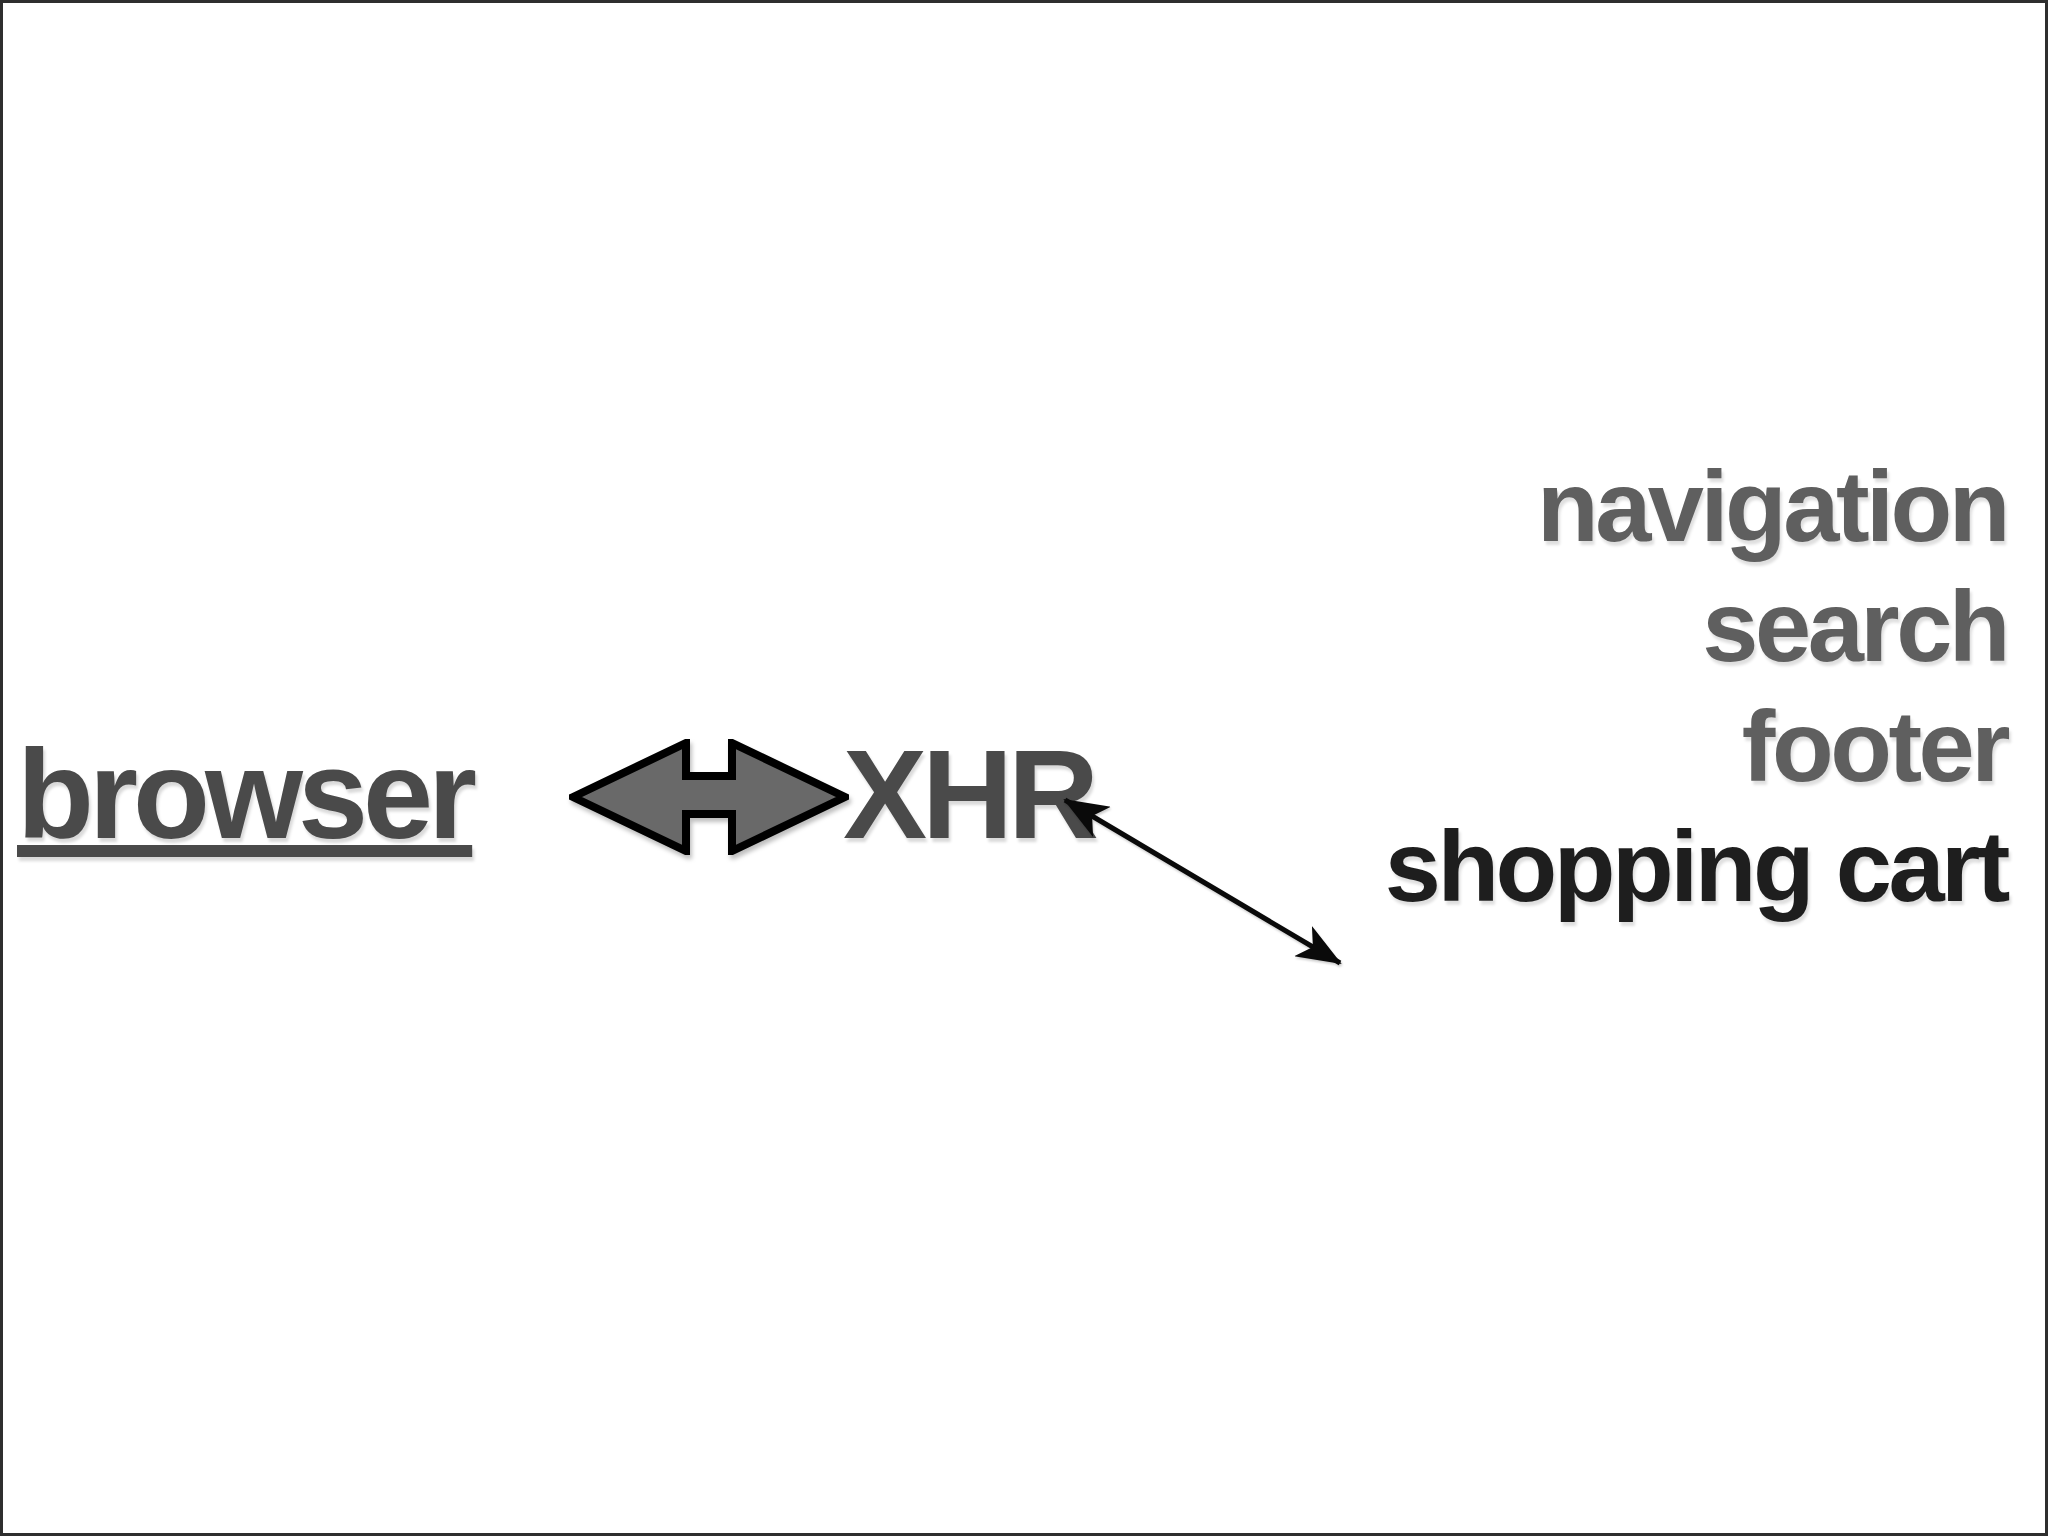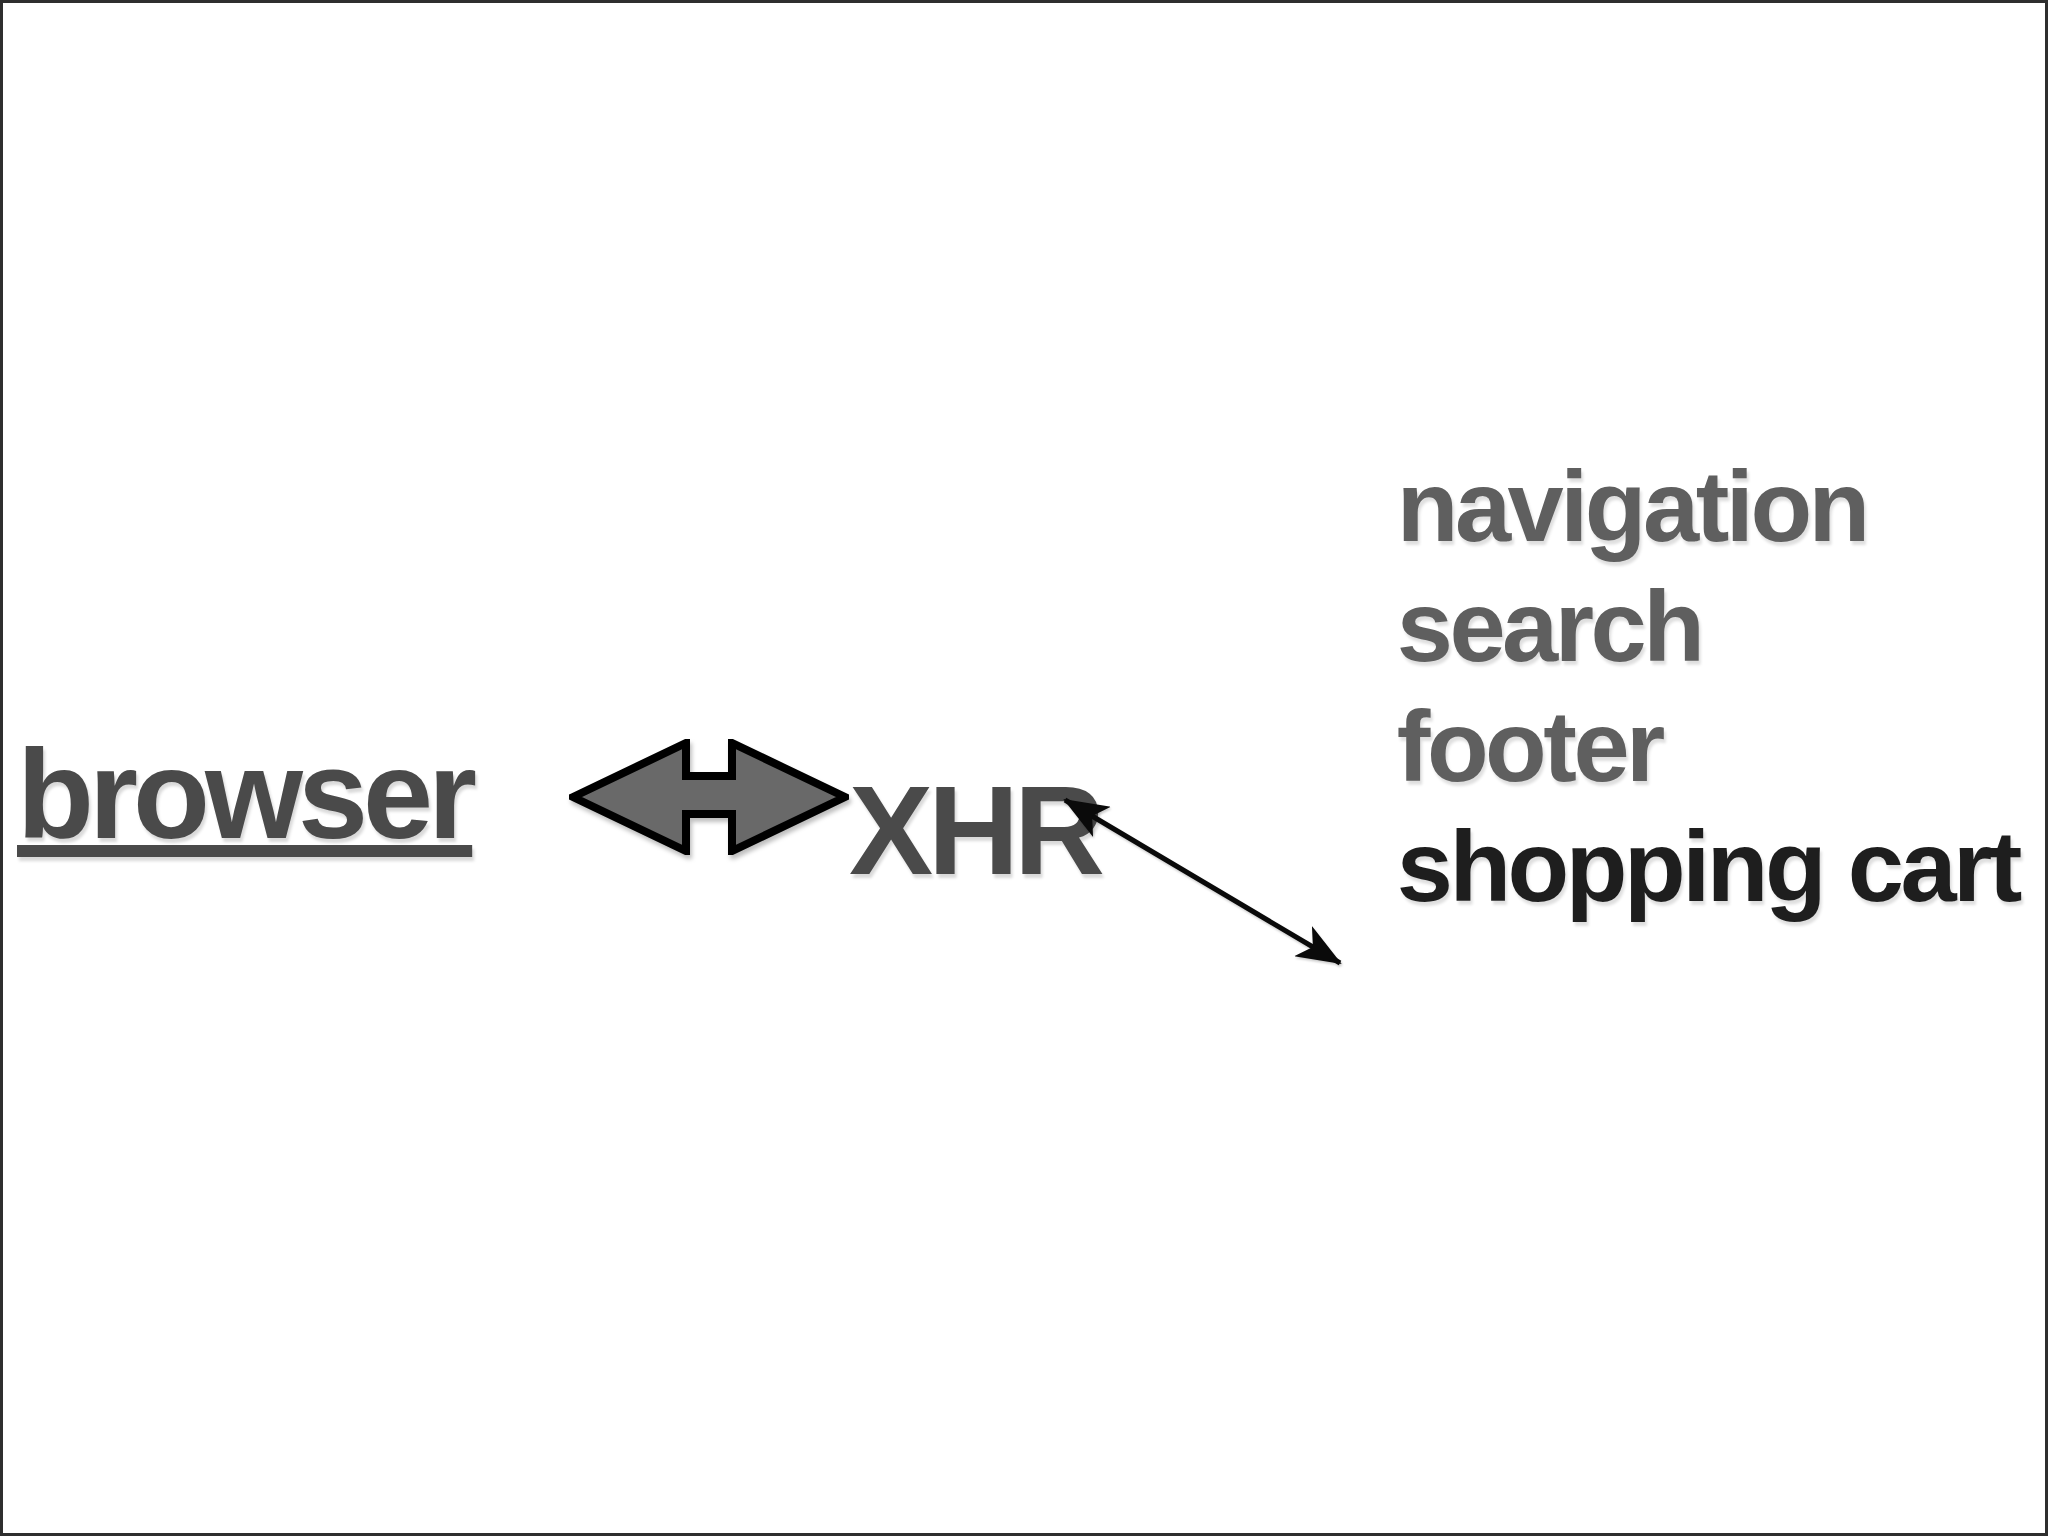--- a/index.html
+++ b/index.html
@@ -21,21 +21,21 @@
   .big-label {
     position: absolute;
     font-size: 126px;
     line-height: 126px;
     letter-spacing: -5px;
     color: var(--label-text, #4a4a4a);
     white-space: nowrap;
     text-shadow: 2px 4px 3px rgba(0,0,0,0.15);
   }
   #browser-label { left: 14px;  top: 729px; text-decoration: underline; }
-  #xhr-label     { left: 840px; top: 765px; margin-left: 6px; }
+  #xhr-label     { left: 840px; top: 729px; }
 
   #double-arrow {
     position: absolute;
     left: 566px;
     top: 736px;
     width: 280px;
     height: 116px;
     filter: drop-shadow(2px 4px 2px rgba(0,0,0,0.25));
   }
   #connector-arrow {
@@ -43,21 +43,22 @@
     left: 1040px;
     top: 770px;
     width: 320px;
     height: 220px;
     filter: drop-shadow(1px 2px 1px rgba(0,0,0,0.2));
   }
 
   .region-list {
     position: absolute;
     top: 443px;
-    right: 26px;
+    right: 38px;
+    text-align: right;
     font-size: 101px;
     line-height: 120px;
     letter-spacing: -3.5px;
     color: var(--region-text, #5f5f5f);
     white-space: nowrap;
     text-shadow: 2px 4px 3px rgba(0,0,0,0.13);
   }
   .region-item { display: block; }
   .region-item.emphasized {
     color: var(--region-emphasized-text, #1e1e1e);

